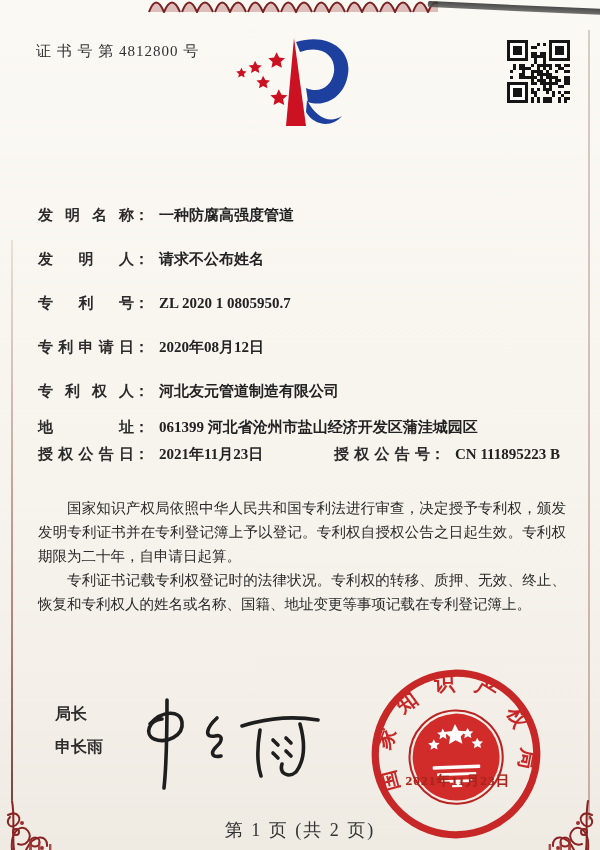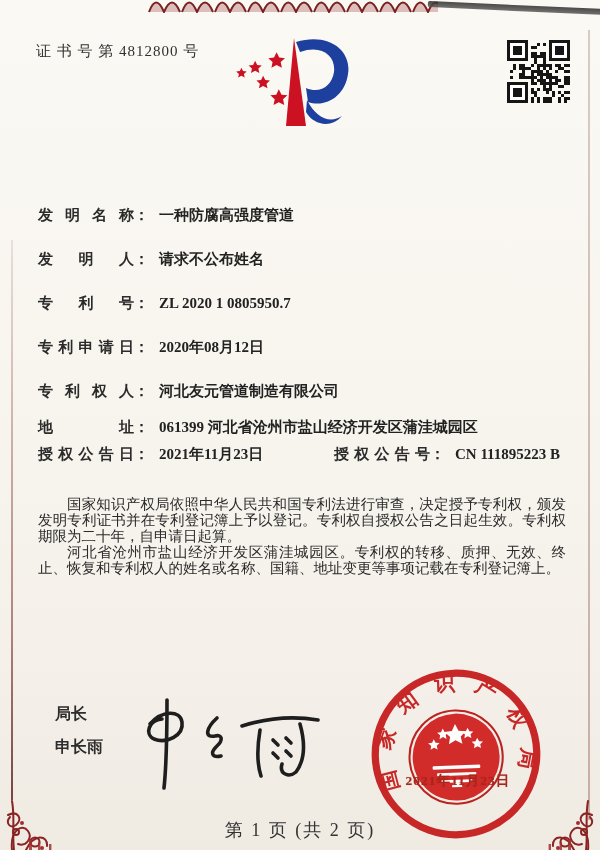--- a/index.html
+++ b/index.html
@@ -28,21 +28,21 @@
   .frow{position:relative;line-height:22px;margin-bottom:22px;white-space:nowrap;}
   .frow.tight1{margin-bottom:14px;}
   .frow.tight2{margin-bottom:5px;}
   .flabel{display:inline-block;width:96px;text-align:justify;text-align-last:justify;
     font-weight:bold;color:#2b2b2b;vertical-align:bottom;}
   .colon{font-weight:bold;margin-right:10px;}
   .fvalue{font-weight:600;color:#222;}
   .grant-no-group{position:absolute;left:296px;top:0;}
   
   .body-text{position:absolute;left:38px;top:496px;width:528px;font-size:14.5px;
-    line-height:16px;color:#2a2a2a;text-align:justify;}
+    line-height:24px;color:#2a2a2a;text-align:justify;}
   .body-text p{margin:0;text-indent:2em;}
   
   .director{position:absolute;left:55px;top:697px;font-size:16px;line-height:33px;
     font-weight:bold;color:#2d2d2d;}
   .signature{position:absolute;left:122px;top:692px;}
   .seal{position:absolute;left:368px;top:666px;width:176px;height:176px;
     transform:rotate(-2deg);opacity:.92;}
   .seal-date{position:absolute;left:374px;top:772px;width:168px;text-align:center;
     font-size:13.5px;font-weight:bold;color:#a8261c;letter-spacing:1px;
     text-shadow:0 0 1px rgba(168,38,28,.4);}
@@ -251,21 +251,21 @@
     <div class="frow">
       <span class="flabel">授权公告日</span><span class="colon">：</span><span class="fvalue">2021年11月23日</span>
       <span class="grant-no-group">
         <span class="flabel">授权公告号</span><span class="colon">：</span><span class="fvalue">CN 111895223 B</span>
       </span>
     </div>
   </div>
 
   <div class="body-text">
     <p>国家知识产权局依照中华人民共和国专利法进行审查，决定授予专利权，颁发发明专利证书并在专利登记簿上予以登记。专利权自授权公告之日起生效。专利权期限为二十年，自申请日起算。</p>
-    <p>河北省沧州市盐山经济开发区蒲洼城园区。专利权的转移、质押、无效、终止、恢复和专利权人的姓名或名称、国籍、地址变更等事项记载在专利登记簿上。</p>
+    <p>专利证书记载专利权登记时的法律状况。专利权的转移、质押、无效、终止、恢复和专利权人的姓名或名称、国籍、地址变更等事项记载在专利登记簿上。</p>
   </div>
 
   <div class="director">
     <div>局长</div>
     <div>申长雨</div>
   </div>
 
   <div class="signature">
     <svg width="215" height="105" viewBox="0 0 215 105">
       <g stroke="#1e1e1e" stroke-width="3.6" fill="none" stroke-linecap="round" stroke-linejoin="round">

